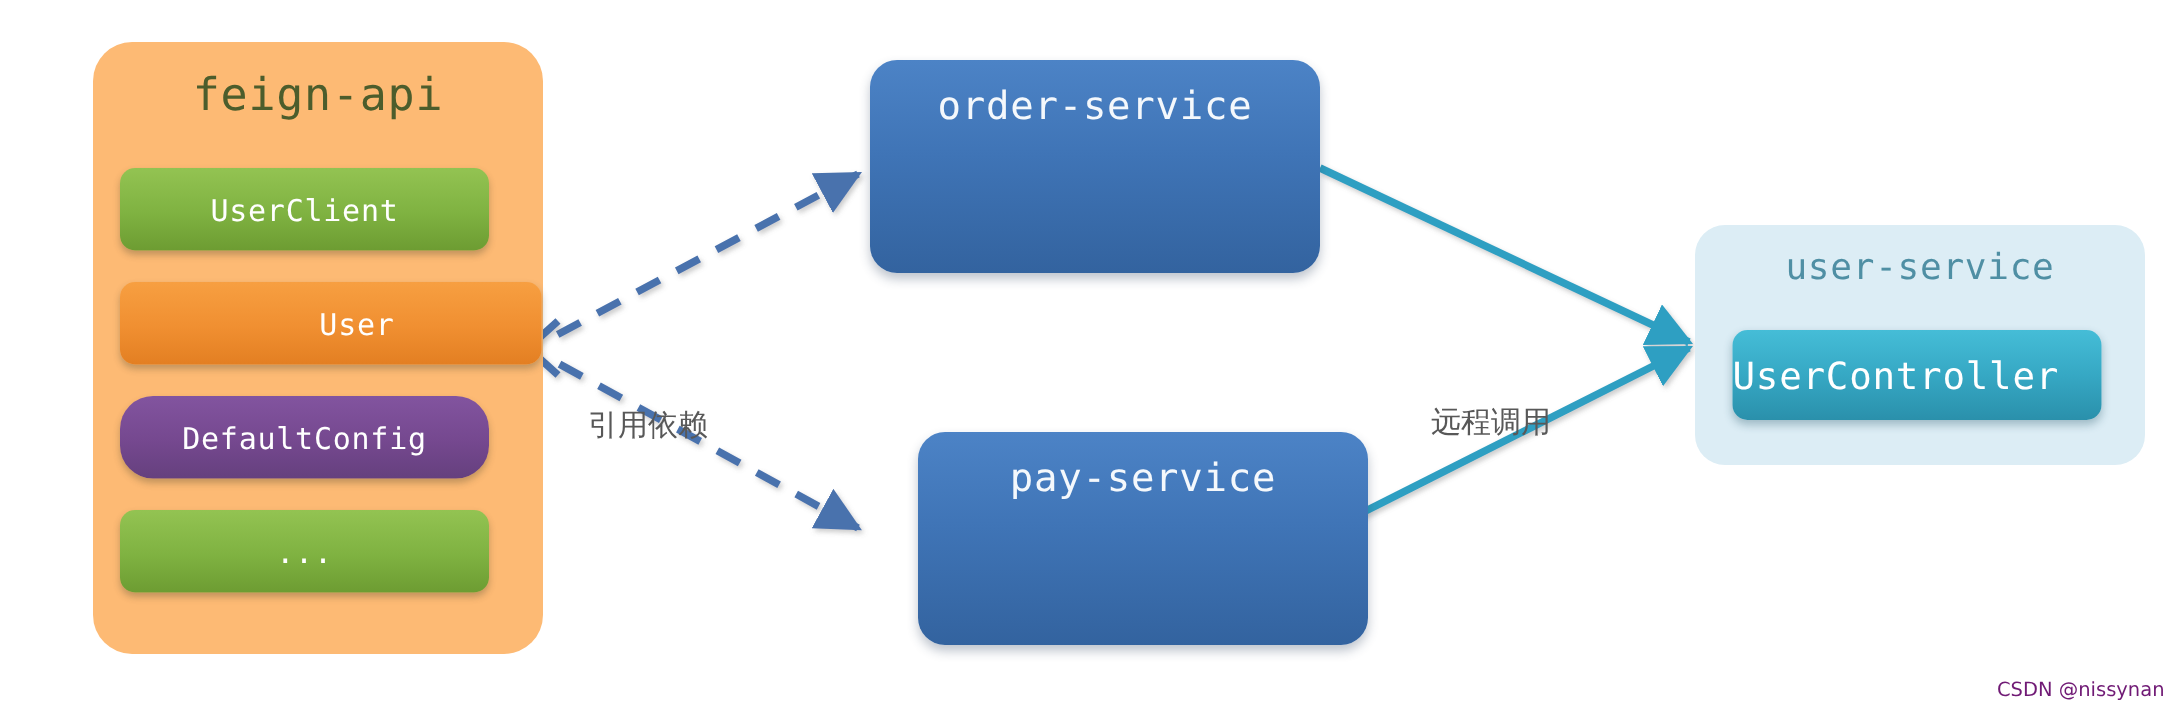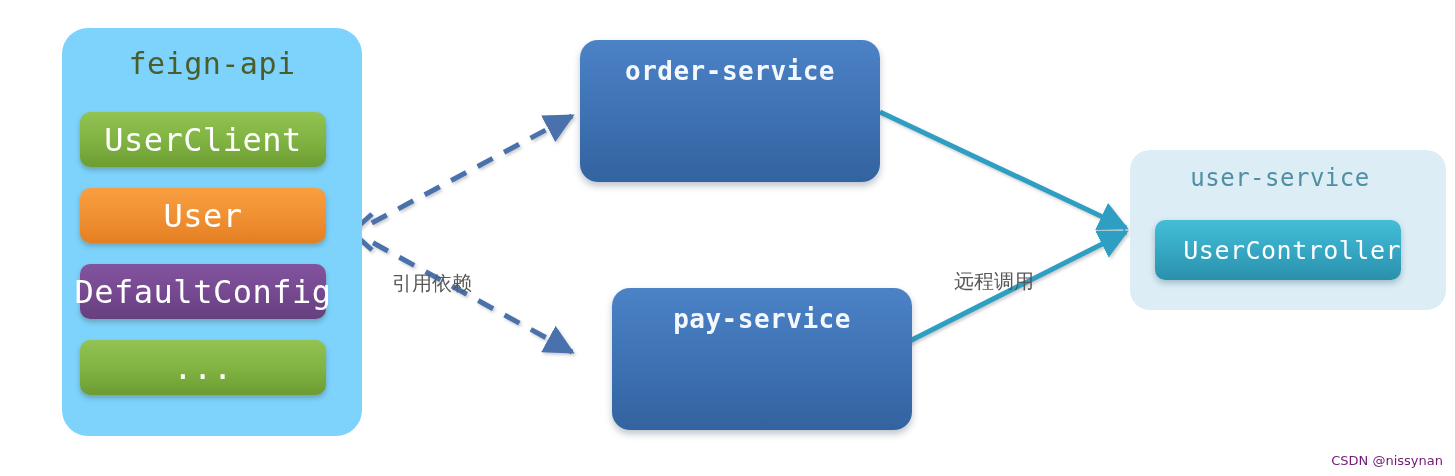--- a/index.html
+++ b/index.html
@@ -8,67 +8,67 @@
     font-family:"Liberation Sans",sans-serif;
     overflow:hidden;position:relative;
   }
   #canvas{position:absolute;left:0;top:0;width:1455px;height:476px;}
 
   .svg-layer{position:absolute;left:0;top:0;width:1455px;height:476px;}
 
   
   .pkg-card{
     position:absolute;left:62px;top:28px;width:300px;height:408px;
-    background:#7dd3fc;border-radius:26px;
+    background:#fdba74;border-radius:26px;
   }
   .pkg-title{
     position:absolute;left:0;top:18px;width:300px;text-align:center;
     font-family:"DejaVu Sans Mono","Liberation Mono",monospace;
     font-size:30px;color:#4c5d2c;letter-spacing:0.5px;
   }
   .chip{
     position:absolute;left:18px;width:246px;height:55px;border-radius:10px;
     display:flex;align-items:center;justify-content:center;
     font-family:"DejaVu Sans Mono","Liberation Mono",monospace;
-    font-size:32px;color:#ffffff;letter-spacing:0.5px;
+    font-size:20px;color:#ffffff;letter-spacing:0.5px;
     box-shadow:0 3px 5px rgba(60,60,40,0.30);
   }
   .chip-green{background:linear-gradient(180deg,#93c352 0%,#7fb241 55%,#6d9c32 100%);}
-  .chip-orange{background:linear-gradient(180deg,#f79f41 0%,#f08f31 55%,#e37f22 100%);}
-  .chip-purple{background:linear-gradient(180deg,#82549f 0%,#75488f 55%,#65407e 100%);}
+  .chip-orange{background:linear-gradient(180deg,#f79f41 0%,#f08f31 55%,#e37f22 100%);padding-left:35px;}
+  .chip-purple{background:linear-gradient(180deg,#82549f 0%,#75488f 55%,#65407e 100%);border-radius:22px;}
   .chip-0{top:84px;} .chip-1{top:160px;} .chip-2{top:236px;} .chip-3{top:312px;}
 
   
   .svc{
     position:absolute;width:300px;height:142px;border-radius:18px;
     background:linear-gradient(180deg,#4c83c6 0%,#3f74b6 45%,#33639f 100%);
     box-shadow:0 4px 7px rgba(40,60,90,0.30);
   }
   .svc-label{
     position:absolute;left:0;top:16px;width:100%;text-align:center;
     font-family:"DejaVu Sans Mono","Liberation Mono",monospace;
-    font-size:26px;color:#f4f8fc;letter-spacing:0.5px;font-weight:bold;
+    font-size:26px;color:#f4f8fc;letter-spacing:0.5px;
   }
   .svc-order{left:580px;top:40px;}
   .svc-pay{left:612px;top:288px;}
 
   
   .panel{
     position:absolute;left:1130px;top:150px;width:300px;height:160px;
-    background:#dcedf5;border-radius:20px;padding-left:16px;
+    background:#dcedf5;border-radius:20px;
   }
   .panel-title{
     position:absolute;left:0;top:14px;width:300px;text-align:center;
     font-family:"DejaVu Sans Mono","Liberation Mono",monospace;
     font-size:24px;color:#4f8fa4;letter-spacing:0.5px;
   }
   .chip-teal{
     position:absolute;left:25px;top:70px;width:246px;height:60px;border-radius:10px;
     background:linear-gradient(180deg,#45bdd7 0%,#36a8c4 50%,#2a90ab 100%);
-    display:flex;align-items:center;justify-content:flex-end;
+    display:flex;align-items:center;justify-content:flex-start;
     font-family:"DejaVu Sans Mono","Liberation Mono",monospace;
     font-size:25px;color:#ffffff;letter-spacing:0.5px;
     box-shadow:0 3px 6px rgba(30,80,100,0.32);
   }
 
   
   .edge-label{
     position:absolute;font-family:"DejaVu Sans","Liberation Sans",sans-serif;
     font-size:20px;color:#585858;white-space:nowrap;margin-top:48px;
   }

